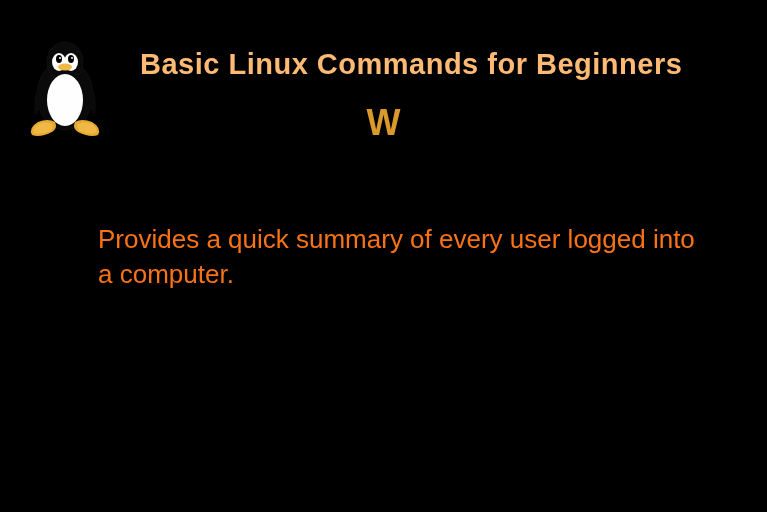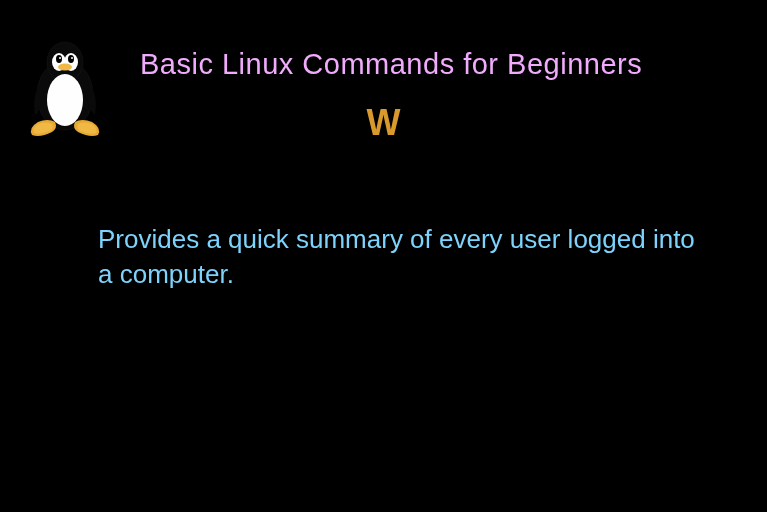--- a/index.html
+++ b/index.html
@@ -24,41 +24,41 @@
     }
     .logo svg {
       width: 100%;
       height: 100%;
     }
     .title {
       position: absolute;
       top: 48px;
       left: 140px;
       right: 20px;
-      color: #f0abfc;
+      color: #fdba74;
       font-size: 29px;
-      font-weight: normal;
+      font-weight: bold;
       letter-spacing: 0.5px;
     }
     .command-name {
       position: absolute;
       top: 102px;
       left: 0;
       width: 100%;
       text-align: center;
       color: #d99a2b;
       font-size: 36px;
       font-weight: bold;
     }
     .description {
       position: absolute;
       top: 222px;
       left: 98px;
       right: 60px;
-      color: #7dd3fc;
+      color: #f97316;
       font-size: 26px;
       line-height: 1.35;
     }
   </style>
 </head>
 <body>
 
 <div class="logo">
   <svg viewBox="0 0 90 100" xmlns="http://www.w3.org/2000/svg">
 

